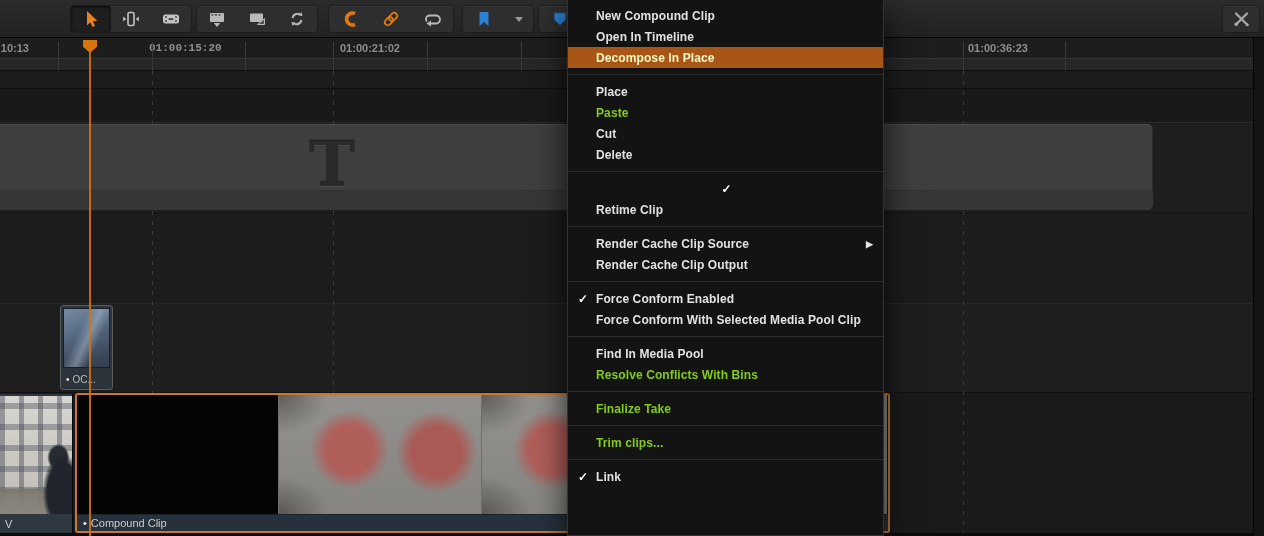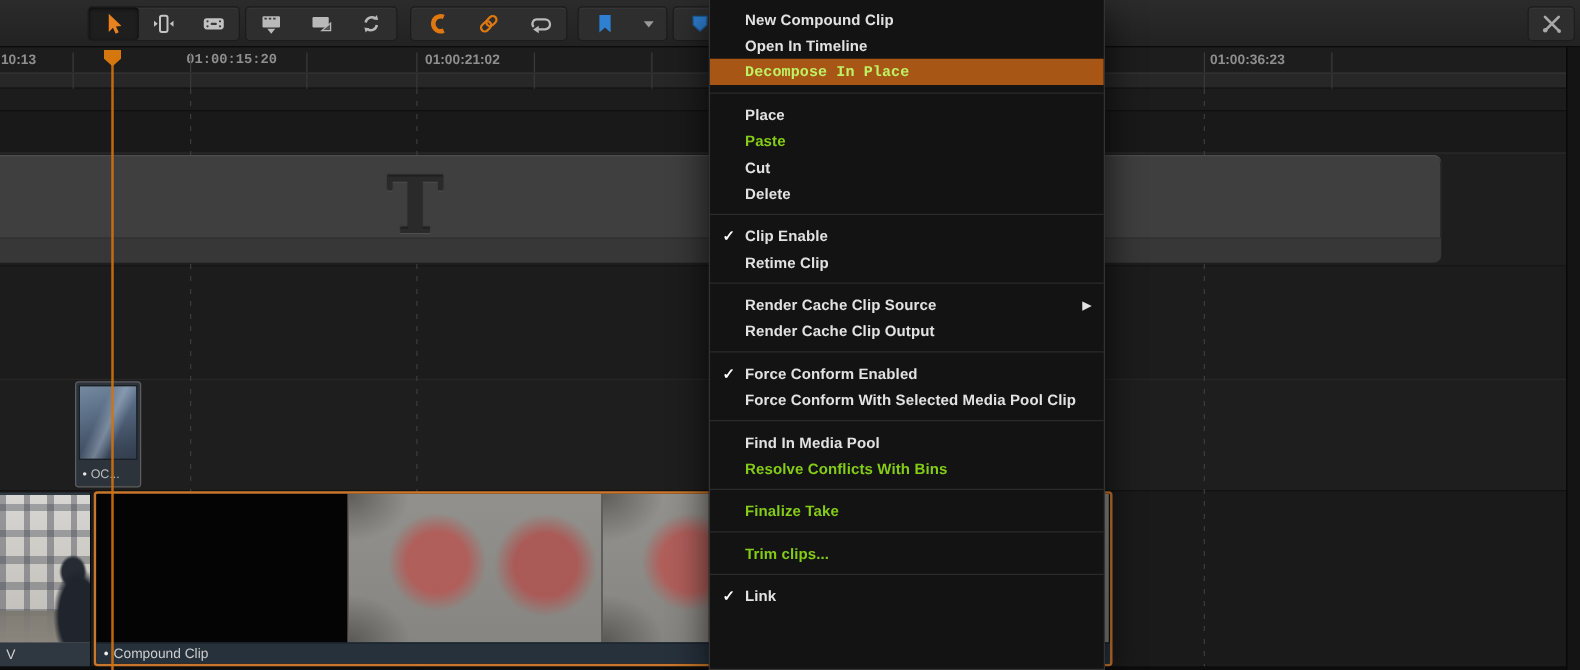--- a/index.html
+++ b/index.html
@@ -103,21 +103,21 @@
   
   .context-menu { position:absolute; left:567px; top:0; width:317px; height:536px; z-index:10;
                   background:#131313; border:1px solid #333333; border-top:none;
                   box-shadow:0 10px 30px rgba(0,0,0,.75); padding-top:5px; overflow:hidden; }
   .menu-item { height:21px; display:flex; align-items:center; font-size:12px; font-weight:bold;
                color:#e2e2e2; padding-left:10px; cursor:default;justify-content:center; }
   .menu-item .check { width:18px; font-size:12px; color:#ffffff; }
   .menu-item .lbl { flex:1; letter-spacing:.1px; }
   .menu-item .sub { font-size:9px; color:#e2e2e2; margin-right:10px; }
   .menu-item.disabled { color:#84cc16; }
-  .menu-item.highlighted { background:#a85616; color:#bef264;font-family:Liberation Mono, monospace; }
+  .menu-item.highlighted { background:#a85616; color:#fef9c3; }
   .menu-sep { height:0; border-top:1px solid #2b2b2b; margin:6px 0; }
 </style>
 </head>
 <body>
 
 <div class="screen">
 
   <div class="toolbar">
     <div class="tb-group" style="left:70px; width:122px;">
       <div class="tb-btn active">
@@ -332,21 +332,20 @@
         <span class="check"></span>
         <span class="lbl">Cut</span>
       </div>
       <div class="menu-item">
         <span class="check"></span>
         <span class="lbl">Delete</span>
       </div>
       <div class="menu-sep"></div>
       <div class="menu-item">
         <span class="check">✓</span>
-        <span class="lbl">Clip Enable</span>
       </div>
       <div class="menu-item">
         <span class="check"></span>
         <span class="lbl">Retime Clip</span>
       </div>
       <div class="menu-sep"></div>
       <div class="menu-item">
         <span class="check"></span>
         <span class="lbl">Render Cache Clip Source</span>
         <span class="sub">▶</span>

